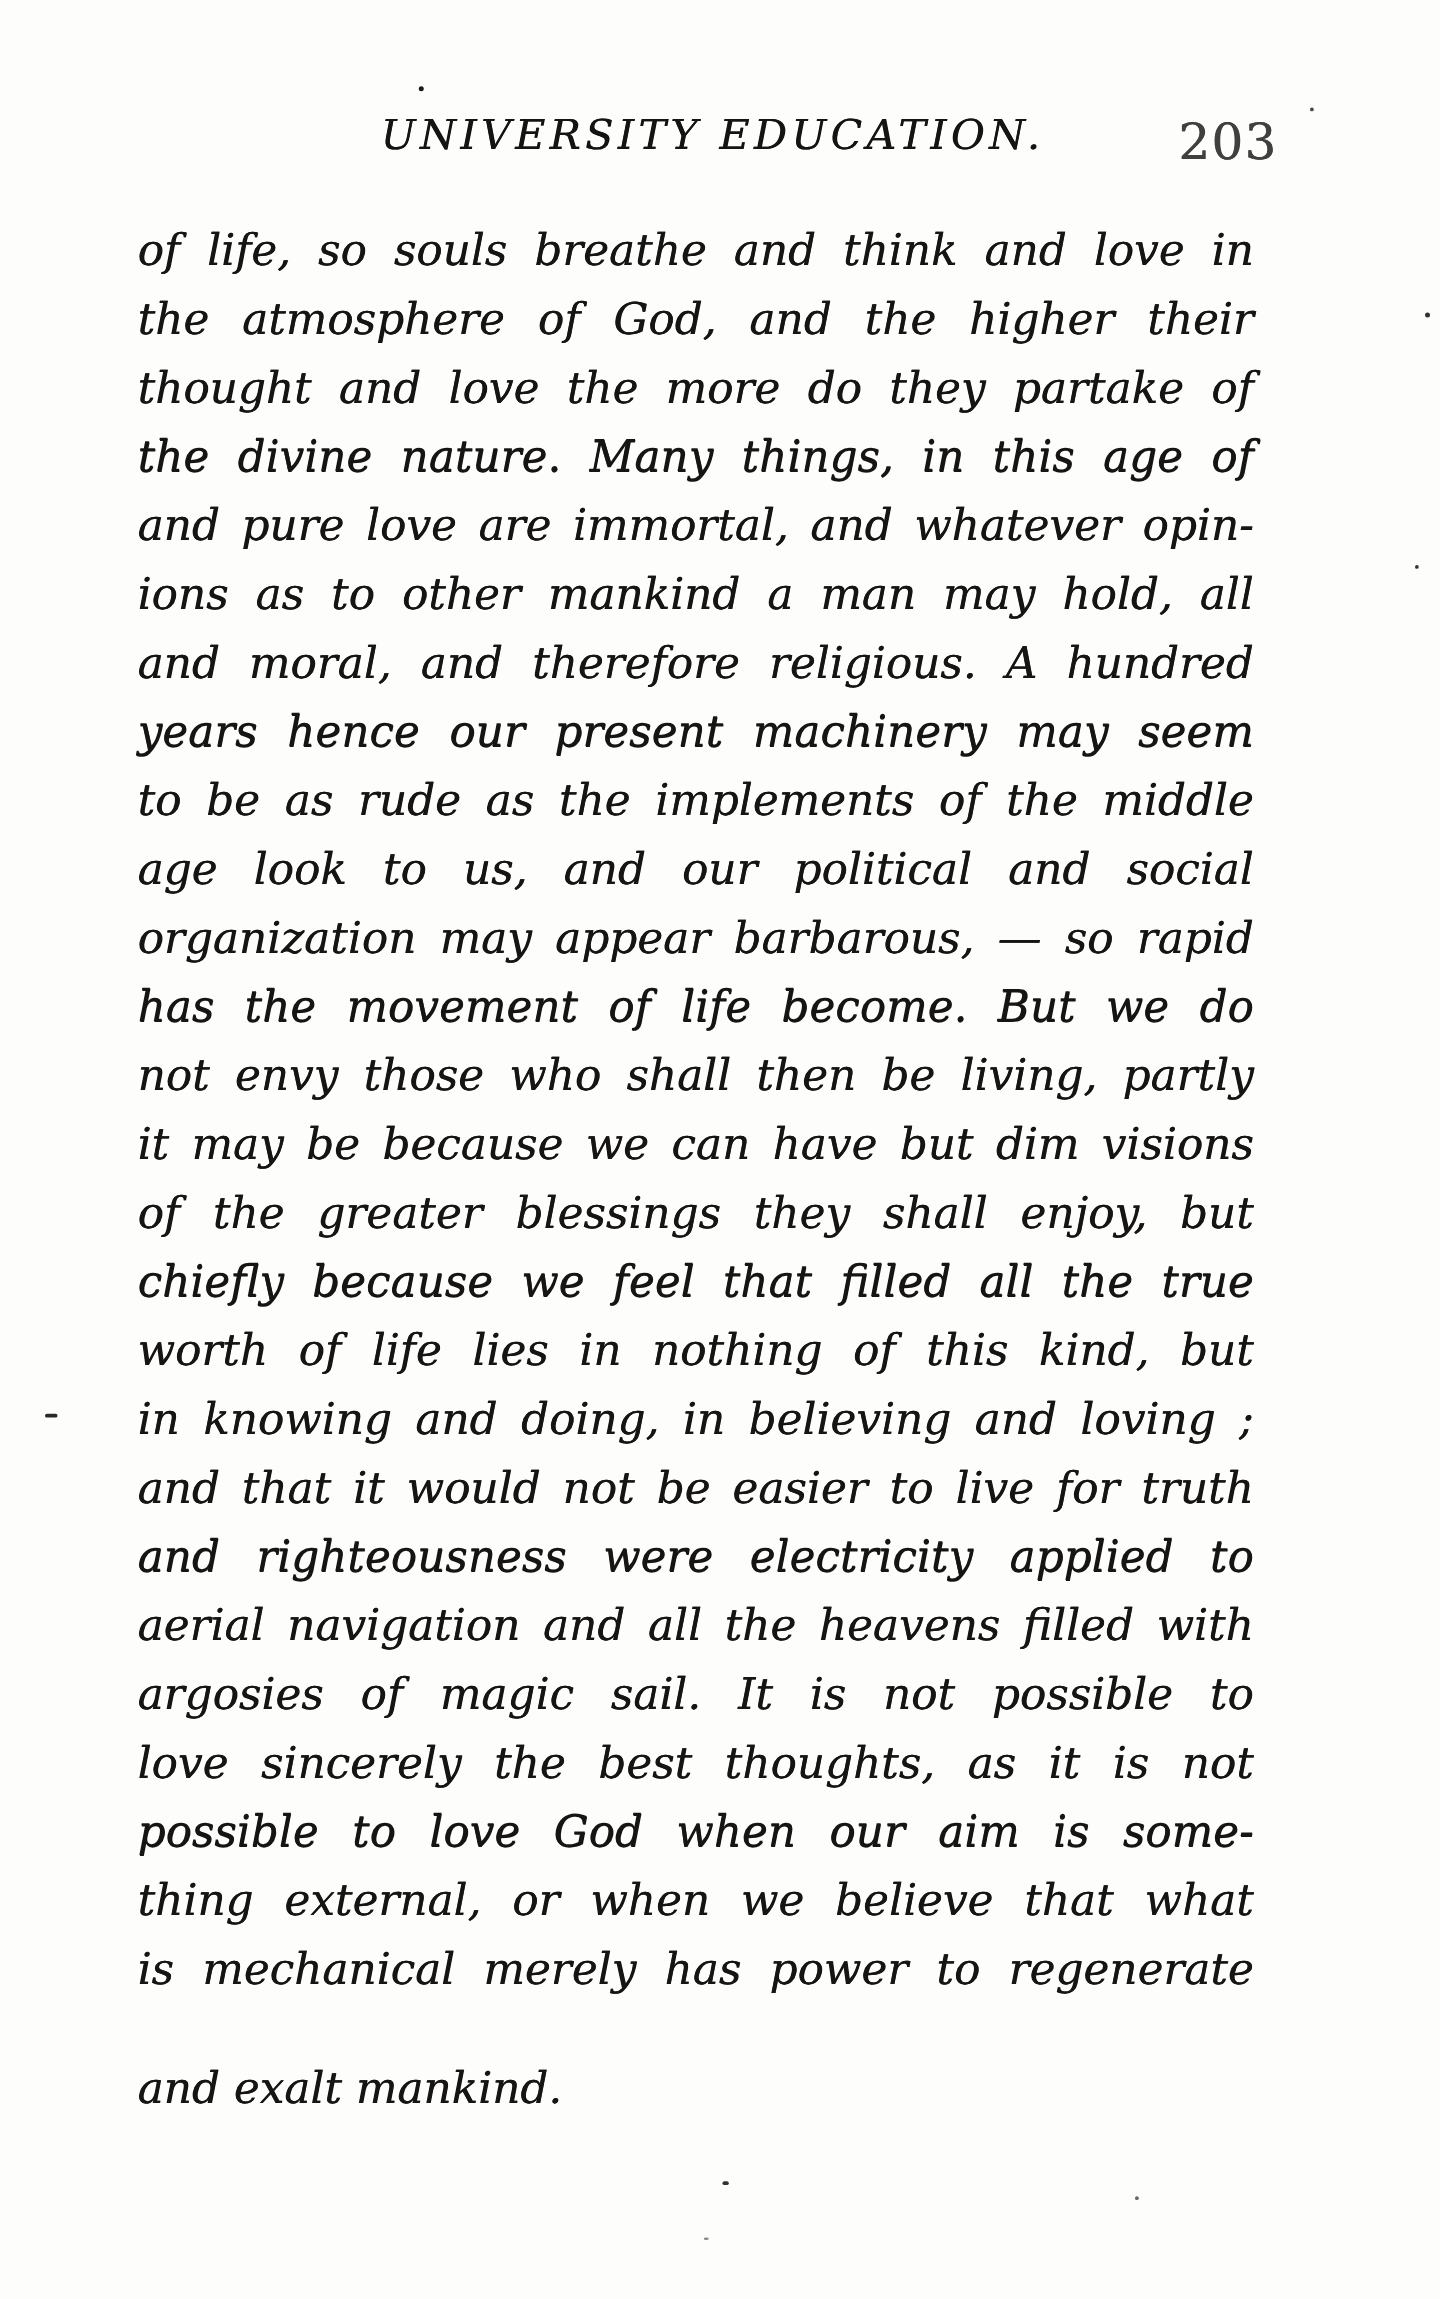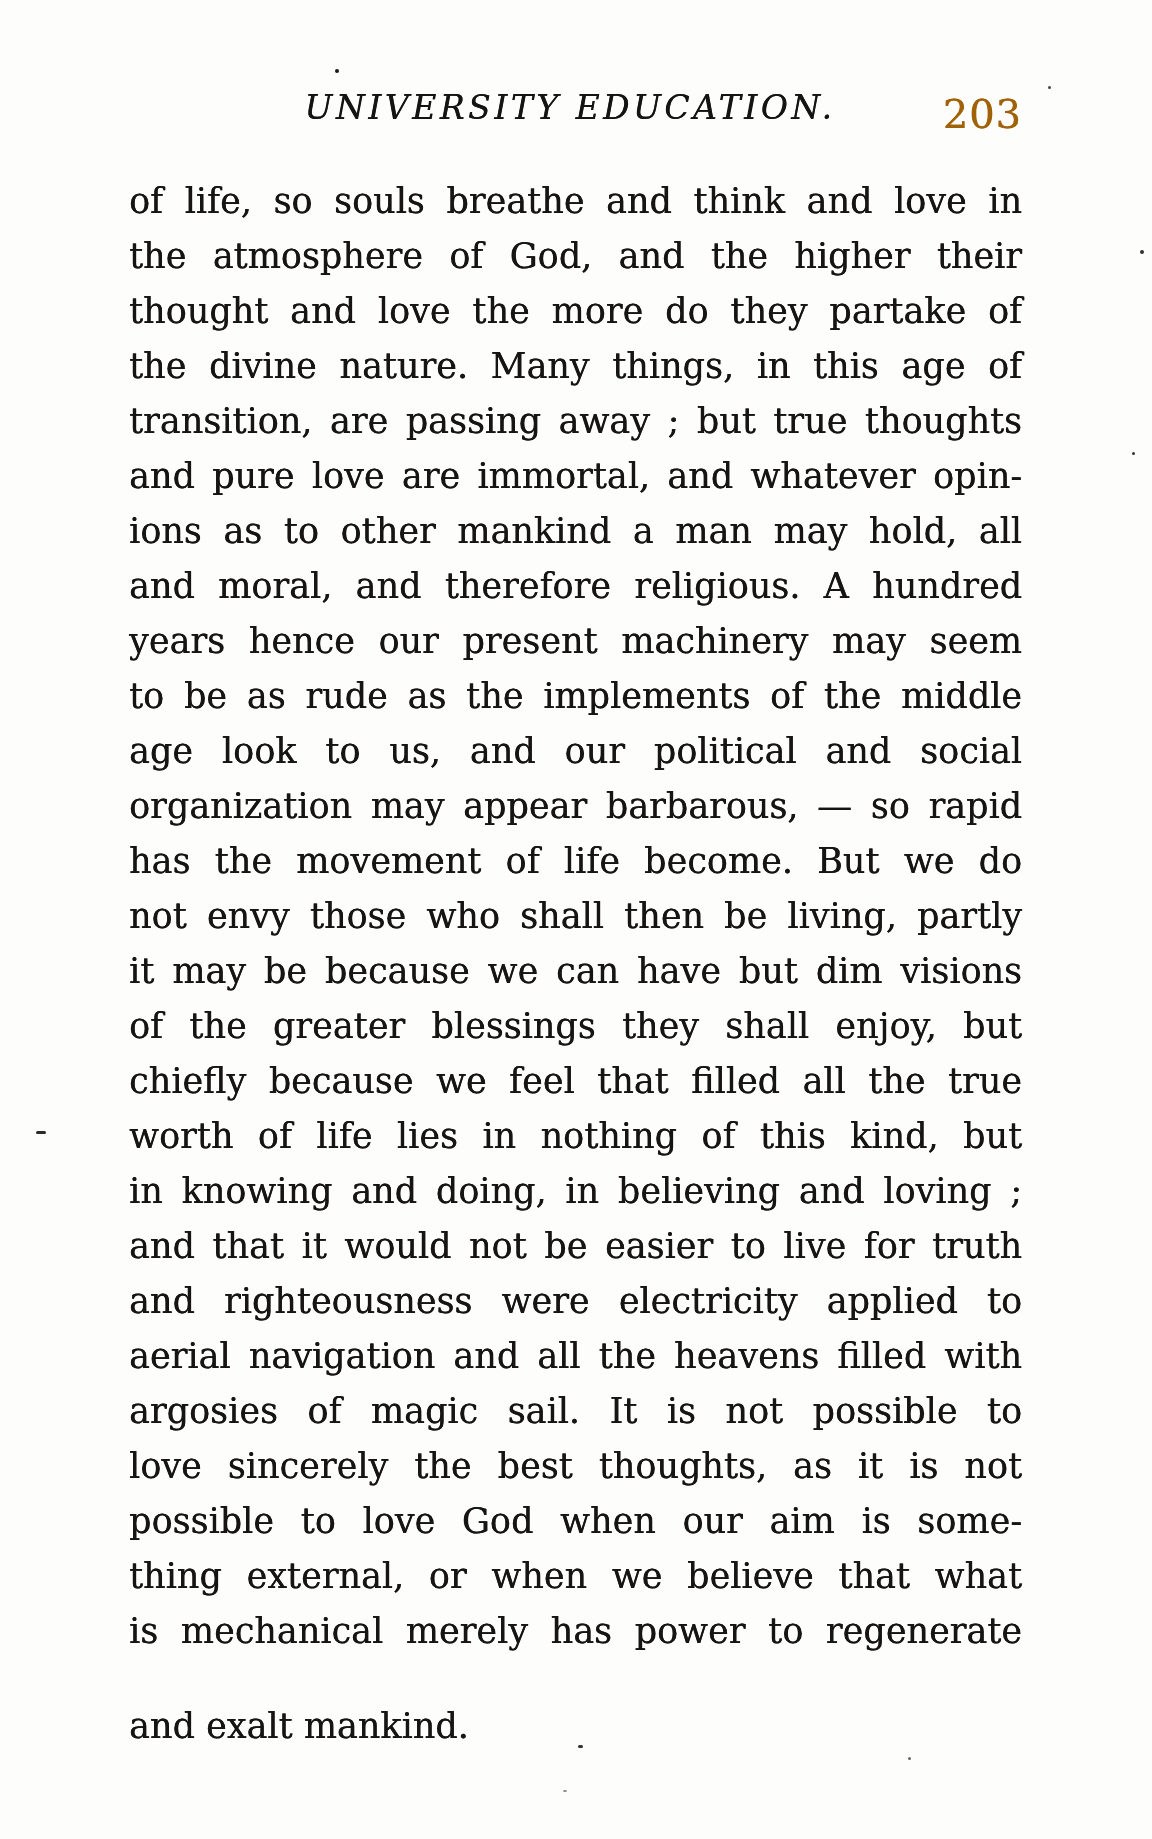--- a/index.html
+++ b/index.html
@@ -31,28 +31,29 @@
     white-space: nowrap;
     color: #141412;
     text-shadow: 0.3px 0.3px 0 currentColor;
   }
   .page-number {
     position: absolute;
     top: 94px; right: 130px;
     font-size: 40px;
     line-height: 40px;
     letter-spacing: 1px;
-    color: #a16207;
+    color: #404040;
     text-shadow: 0.3px 0.3px 0 currentColor;
   }
   
   .text-block {
     position: absolute;
-    top: 174px; left: 129px;
+    top: 174px; left: 110px;
     width: 893px;
+    font-style: italic;
   }
   .text-line {
     font-size: 35px;
     line-height: 55px;
     text-align: justify;
     text-align-last: justify;
     color: #171513;
     text-shadow: 0.3px 0.3px 0 currentColor;
   }
   .text-line:last-child {
@@ -78,21 +79,20 @@
   <div class="page-header">
     <div class="running-title">UNIVERSITY EDUCATION.</div>
     <div class="page-number">203</div>
   </div>
 
   <div class="text-block">
       <div class="text-line">of life, so souls breathe and think and love in</div>
       <div class="text-line">the atmosphere of God, and the higher their</div>
       <div class="text-line">thought and love the more do they partake of</div>
       <div class="text-line">the divine nature. Many things, in this age of</div>
-      <div class="text-line">transition, are passing away ; but true thoughts</div>
       <div class="text-line">and pure love are immortal, and whatever opin-</div>
       <div class="text-line">ions as to other mankind a man may hold, all</div>
       <div class="text-line">and moral, and therefore religious. A hundred</div>
       <div class="text-line">years hence our present machinery may seem</div>
       <div class="text-line">to be as rude as the implements of the middle</div>
       <div class="text-line">age look to us, and our political and social</div>
       <div class="text-line">organization may appear barbarous, — so rapid</div>
       <div class="text-line">has the movement of life become. But we do</div>
       <div class="text-line">not envy those who shall then be living, partly</div>
       <div class="text-line">it may be because we can have but dim visions</div>

